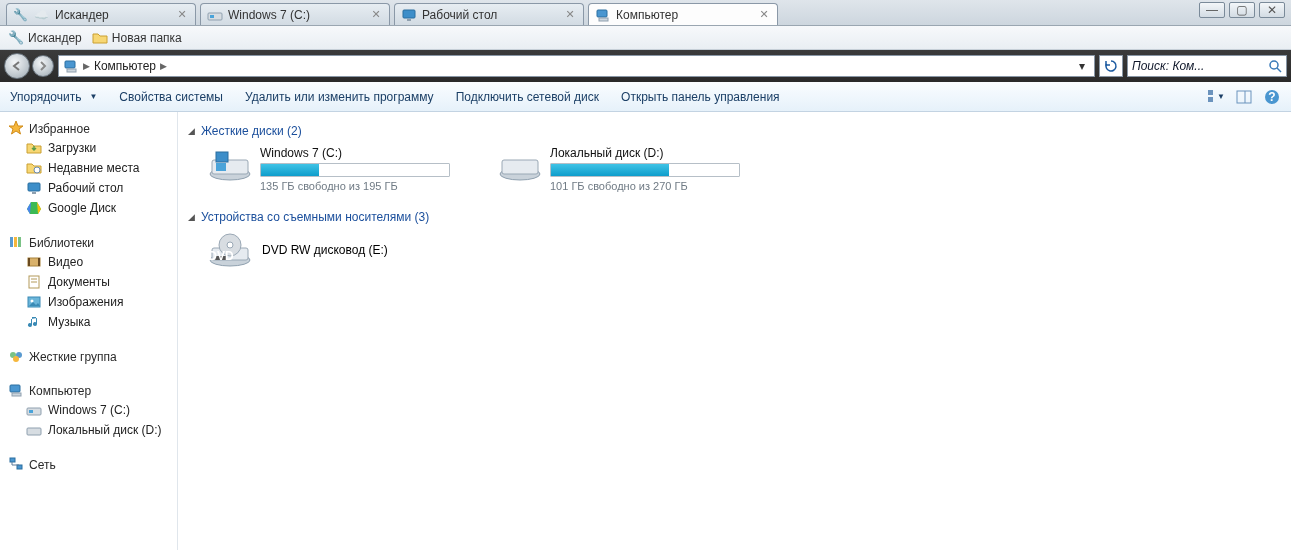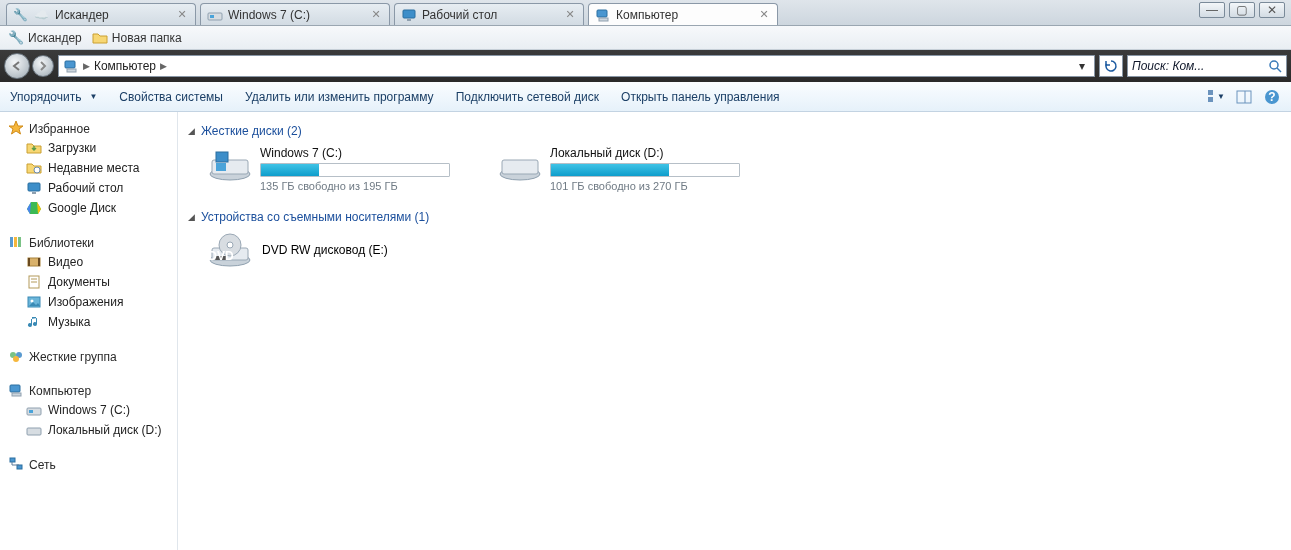--- a/index.html
+++ b/index.html
@@ -403,21 +403,21 @@
           <div class="bar">
               <div class="barfill" style="width:63%"></div>
             </div>
           <div class="drivesub">101 ГБ свободно из 270 ГБ</div>
         </div>
       </div>
     </div>
 
     <div class="cathdr">
       <span class="arrow">◢</span>
-      <span>Устройства со съемными носителями (1)</span>
+      <span>Устройства со съемными носителями (3)</span>
     </div>
     <div class="dvd">
       <div class="dvdicon">
         <svg width="44" height="36">
             <ellipse cx="22" cy="28" rx="20" ry="6" fill="#c9d2da" stroke="#8fa0af"></ellipse>
             <rect x="4" y="16" width="36" height="12" rx="2" fill="#e6ebf0" stroke="#9aa8b5"></rect>
             <circle cx="22" cy="13" r="11" fill="#d8dde2" stroke="#9aa8b5"></circle>
             <circle cx="22" cy="13" r="3" fill="#fff" stroke="#9aa8b5"></circle>
             <rect x="7" y="24" width="12" height="4" rx="1" fill="#555"></rect>
             <text x="13" y="27.5" text-anchor="middle" fill="#fff" font-size="4" font-weight="bold">DVD</text>

